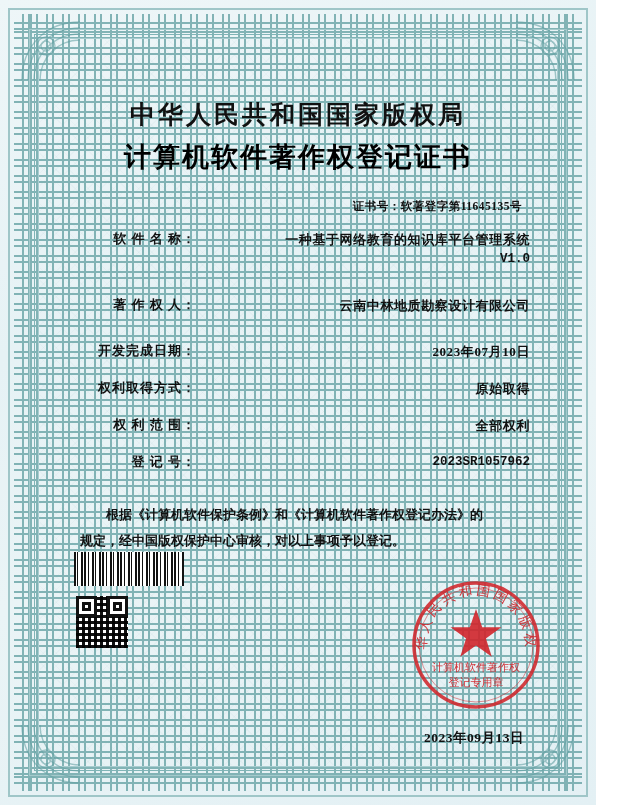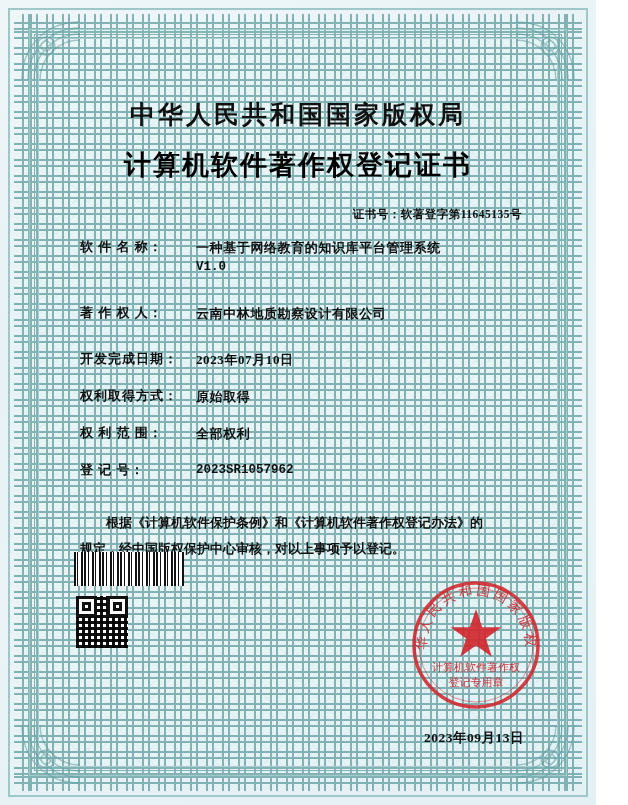--- a/index.html
+++ b/index.html
@@ -96,21 +96,21 @@
     color: #111;
     margin-top: 52px;
     font-weight: 700;
   }
   .title-line2 {
     text-align: center;
     font-family: "Liberation Serif", serif;
     font-size: 27px;
     letter-spacing: 2px;
     color: #000;
-    margin-top: 16px;
+    margin-top: 8px;
     font-weight: 700;
   }
 
   .cert-no {
     text-align: right;
     margin-top: 24px;
     padding-right: 28px;
     font-size: 11.5px;
     font-weight: 700;
     color: #111;
@@ -122,20 +122,21 @@
     padding-left: 34px;
     padding-right: 20px;
   }
   .field-row {
     display: flex;
     align-items: flex-start;
     margin-bottom: 17px;
     font-size: 13px;
     color: #111;
     font-weight: 700;
+    text-align: right;
   }
   .field-label {
     width: 116px;
     flex: 0 0 116px;
     letter-spacing: 1px;
     white-space: nowrap;
   }
   .field-value {
     flex: 1;
     letter-spacing: .6px;

